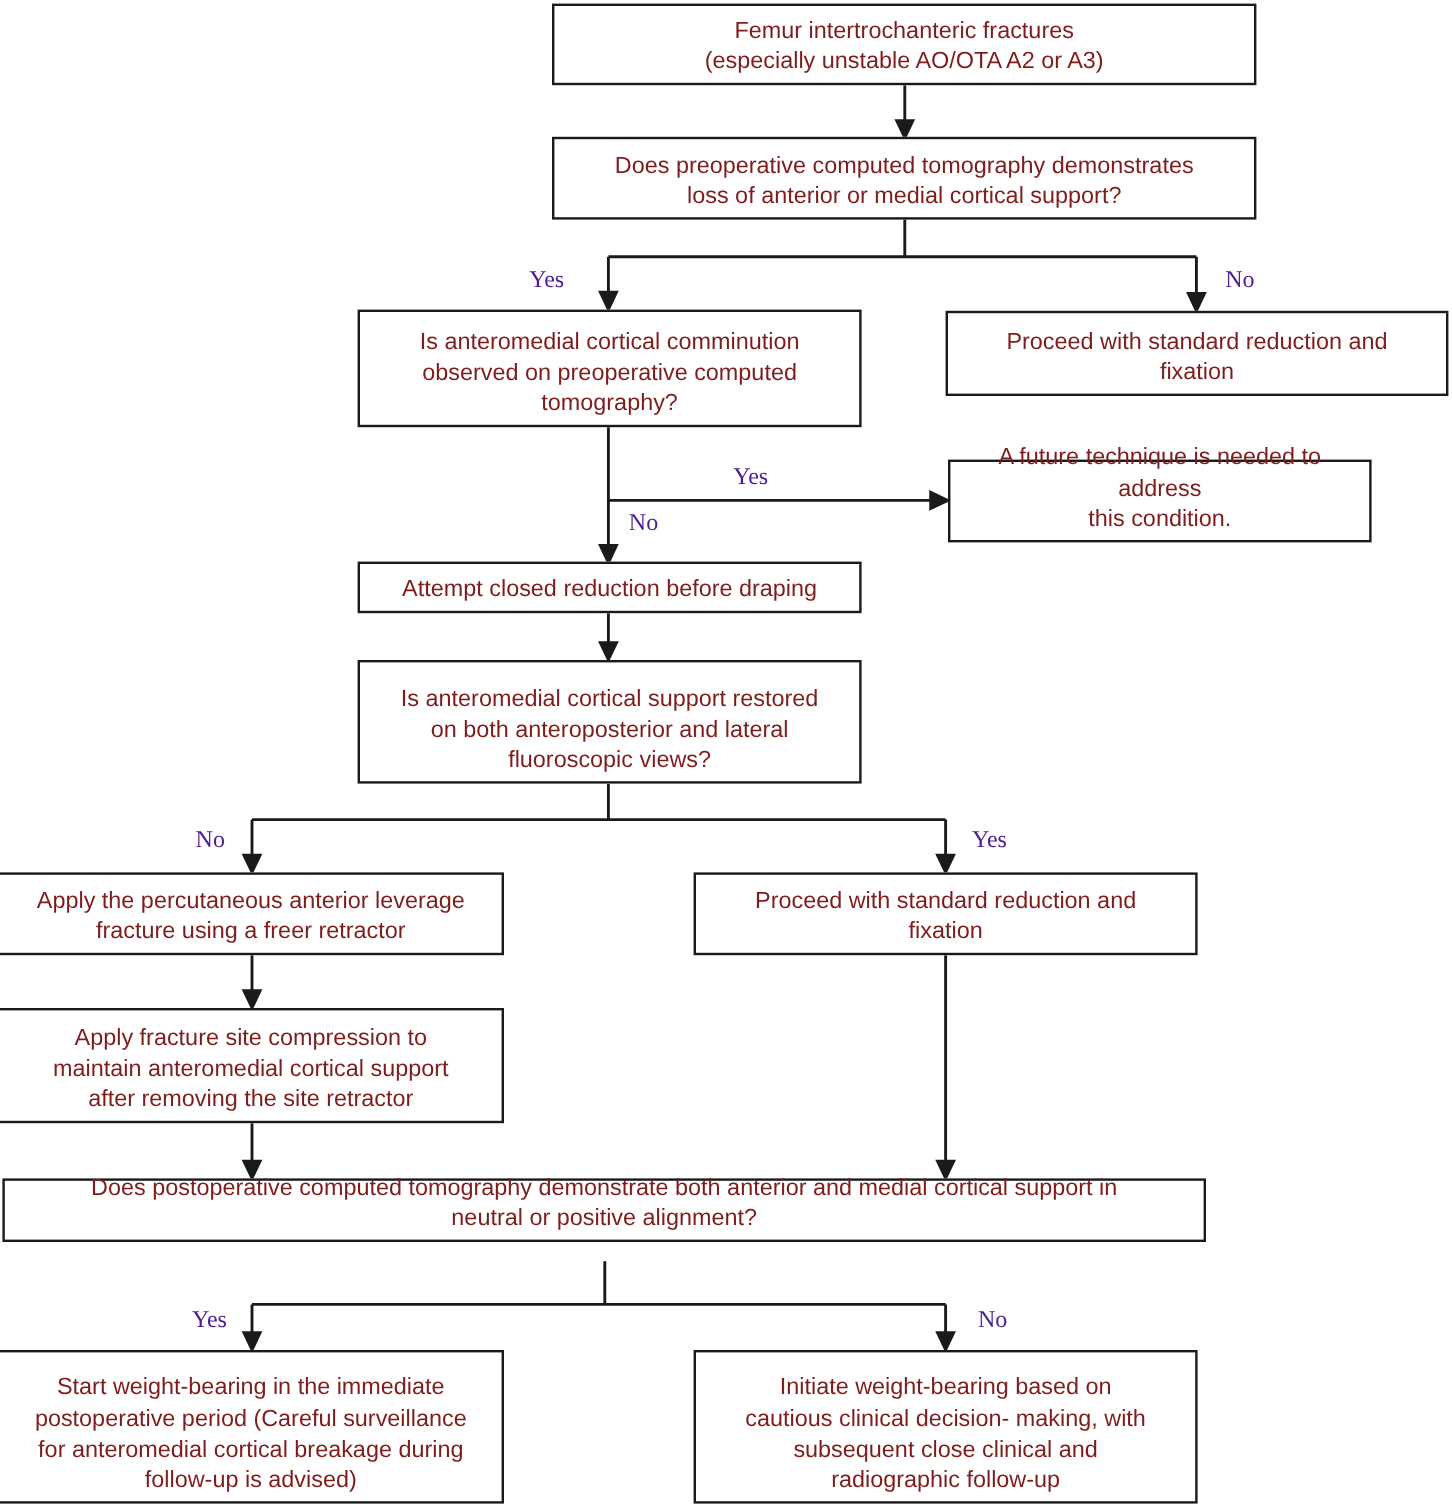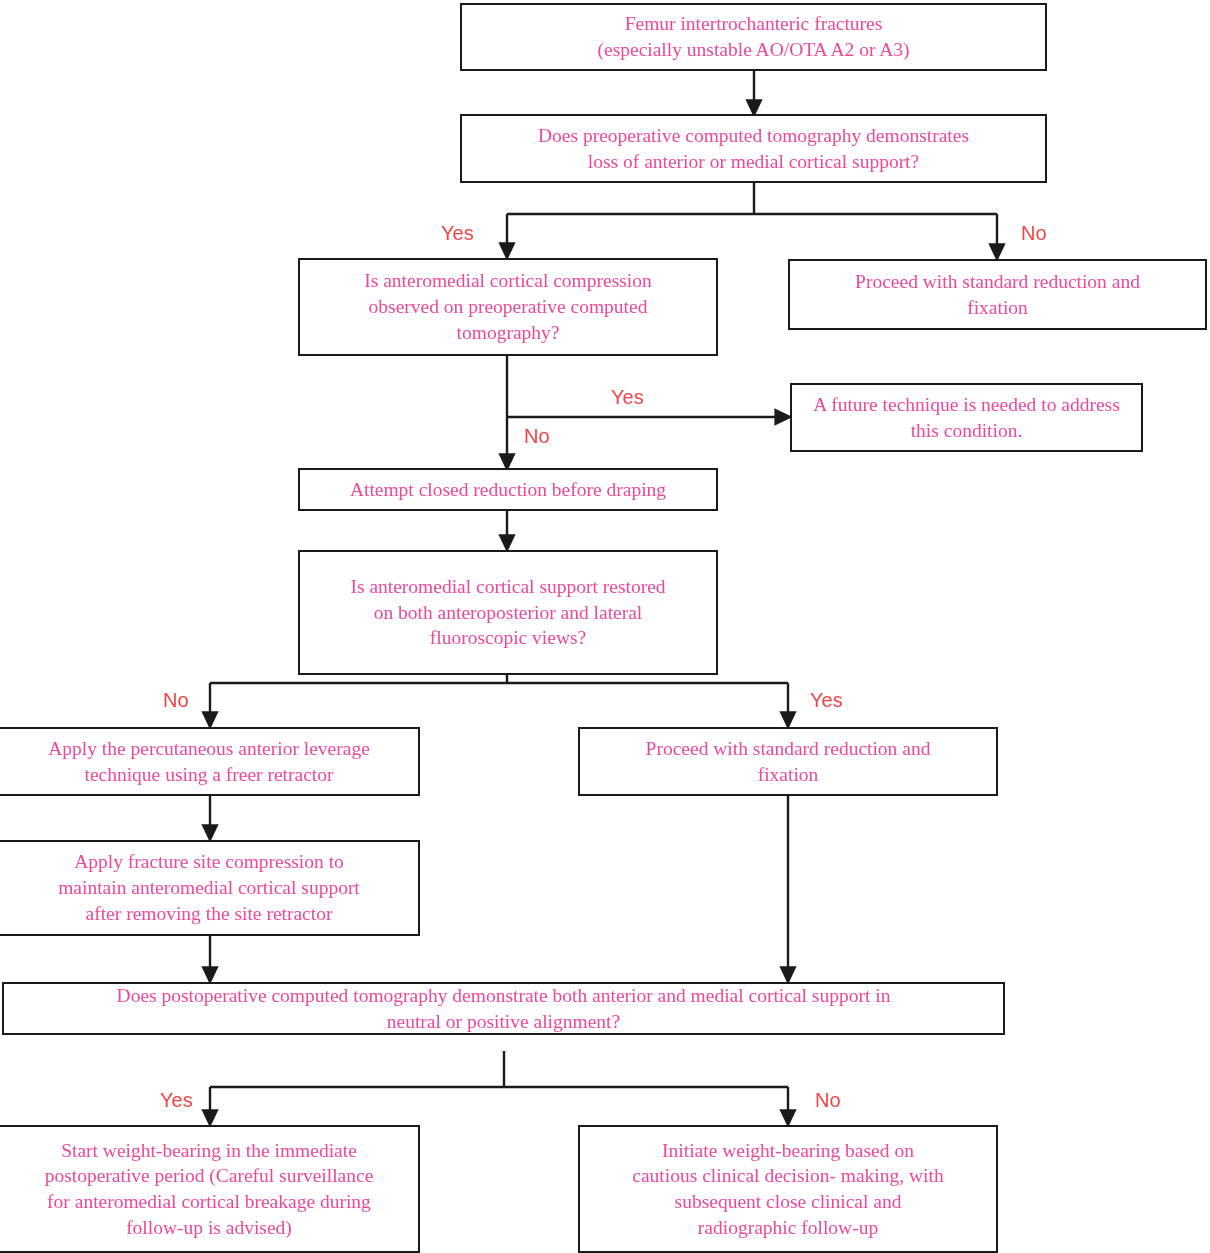--- a/index.html
+++ b/index.html
@@ -26,40 +26,40 @@
     width: 1210px;
     height: 1253px;
     pointer-events: none;
   }
   .node {
     position: absolute;
     box-sizing: border-box;
     border: 2.2px solid #1a1a1a;
     background: #ffffff;
     display: flex;
-    align-items: center;
+    align-items: flex-end;
     justify-content: center;
     text-align: center;
-    color: #ec4899;
+    color: #7f1d1d;
     font-size: 19.5px;
     line-height: 1.32;
     padding: 4px 10px;
-    font-family: Liberation Serif, serif;
   }
   .node .node-text {
     display: block;
     width: 100%;
     white-space: pre-line;
   }
   .edge-label {
     position: absolute;
-    color: #ef4444;
+    color: #4c1d95;
     font-size: 20px;
     line-height: 1;
     white-space: nowrap;
+    font-family: Liberation Serif, serif;
   }
 </style>
 </head>
 <body>
 
 <div id="flowchart-root">
 
   <svg class="connectors" viewBox="0 0 1210 1253">
     <defs>
       <marker id="arrowhead" markerWidth="9" markerHeight="9" refX="4.2" refY="4.2" orient="auto" markerUnits="strokeWidth">
@@ -118,48 +118,48 @@
     <span class="node-text">Femur intertrochanteric fractures
 (especially unstable AO/OTA A2 or A3)</span>
   </div>
 
   <div class="node" style="left:460px; top:114px; width:587px; height:69px;">
     <span class="node-text">Does preoperative computed tomography demonstrates
 loss of anterior or medial cortical support?</span>
   </div>
 
   <div class="node" style="left:298px; top:258px; width:420px; height:98px;">
-    <span class="node-text">Is anteromedial cortical compression
+    <span class="node-text">Is anteromedial cortical comminution
 observed on preoperative computed
 tomography?</span>
   </div>
 
   <div class="node" style="left:788px; top:259px; width:419px; height:71px;">
     <span class="node-text">Proceed with standard reduction and
 fixation</span>
   </div>
 
   <div class="node" style="left:790px; top:383px; width:353px; height:69px;">
     <span class="node-text">A future technique is needed to address
 this condition.</span>
   </div>
 
   <div class="node" style="left:298px; top:468px; width:420px; height:43px;">
     <span class="node-text">Attempt closed reduction before draping</span>
   </div>
 
-  <div class="node" style="left:298px; top:550px; width:420px; height:125px;">
+  <div class="node" style="left:298px; top:550px; width:420px; height:103px;">
     <span class="node-text">Is anteromedial cortical support restored
 on both anteroposterior and lateral
 fluoroscopic views?</span>
   </div>
 
   <div class="node" style="left:-2px; top:727px; width:422px; height:69px;">
     <span class="node-text">Apply the percutaneous anterior leverage
-technique using a freer retractor</span>
+fracture using a freer retractor</span>
   </div>
 
   <div class="node" style="left:578px; top:727px; width:420px; height:69px;">
     <span class="node-text">Proceed with standard reduction and
 fixation</span>
   </div>
 
   <div class="node" style="left:-2px; top:840px; width:422px; height:96px;">
     <span class="node-text">Apply fracture site compression to
 maintain anteromedial cortical support

